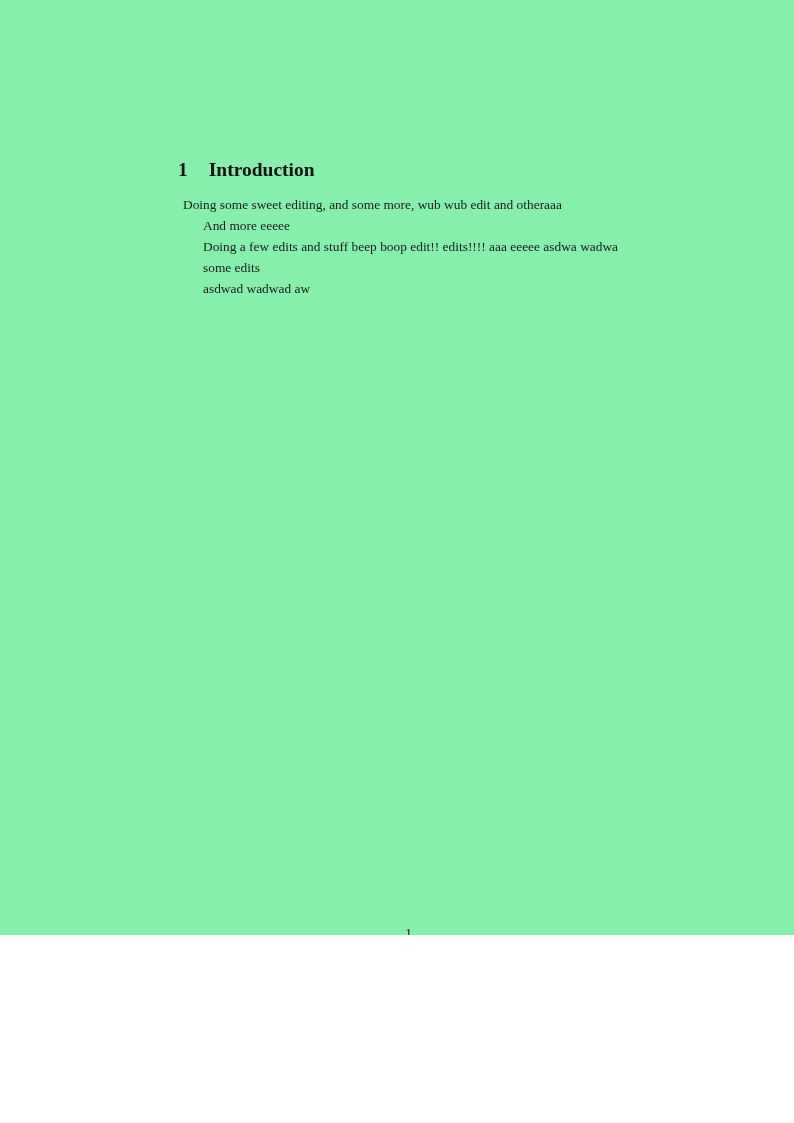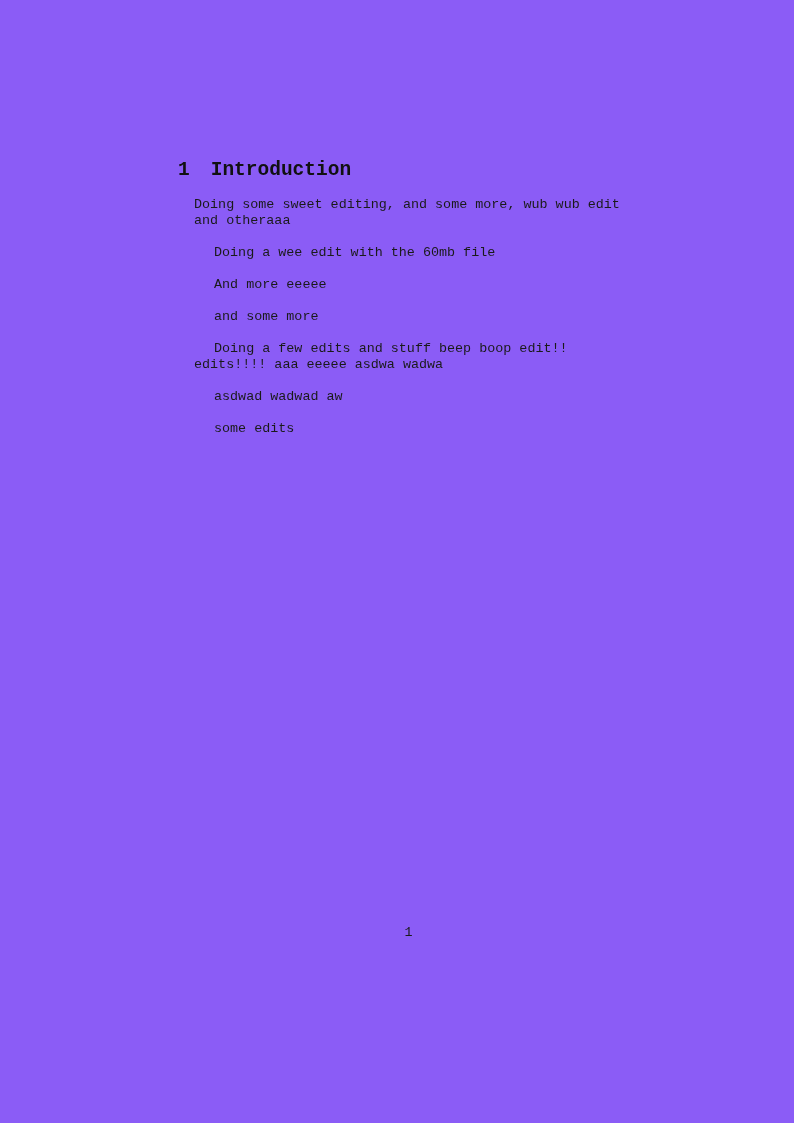--- a/index.html
+++ b/index.html
@@ -3,45 +3,45 @@
 <meta charset="utf-8">
 <style>
   html, body {
     margin: 0;
     padding: 0;
     background: #ffffff;
   }
   .page {
     position: relative;
     width: 794px;
-    height: 1123px;
-    background: #8b5cf6;
+    height: 935px;
+    background: #86efac;
     color: #1a1a1a;
-    font-family: Liberation Mono, monospace;
+    font-family: Liberation Serif, serif;
     overflow: hidden;
   }
   .content {
     position: absolute;
     left: 178px;
     top: 160px;
     width: 461px;
   }
   .section-heading {
     margin: 0 0 17px 0;
     font-size: 19.5px;
     line-height: 20px;
     font-weight: bold;
     color: #111111;
   }
   .sec-num {
     display: inline-block;
     margin-right: 21px;
   }
   .body-text p {
-    margin: 16px;
+    margin: 5px;
     font-size: 13.4px;
     line-height: 16px;
   }
   .body-text p.indent {
     text-indent: 20px;
   }
   .page-number {
     position: absolute;
     left: 178px;
     top: 925px;
@@ -55,22 +55,20 @@
 </head>
 <body>
 
 <div class="page">
   <div class="content">
     <h1 class="section-heading">
       <span class="sec-num">1</span><span class="sec-title">Introduction</span>
     </h1>
     <div class="body-text">
       <p class="para">Doing some sweet editing, and some more, wub wub edit and otheraaa</p>
-      <p class="para indent">Doing a wee edit with the 60mb file</p>
       <p class="para indent">And more eeeee</p>
-      <p class="para indent">and some more</p>
       <p class="para indent">Doing a few edits and stuff beep boop edit!! edits!!!! aaa eeeee asdwa wadwa</p>
+      <p class="para indent">some edits</p>
       <p class="para indent">asdwad wadwad aw</p>
-      <p class="para indent">some edits</p>
     </div>
   </div>
   <div class="page-number">1</div>
 </div>
 
 </body></html>

